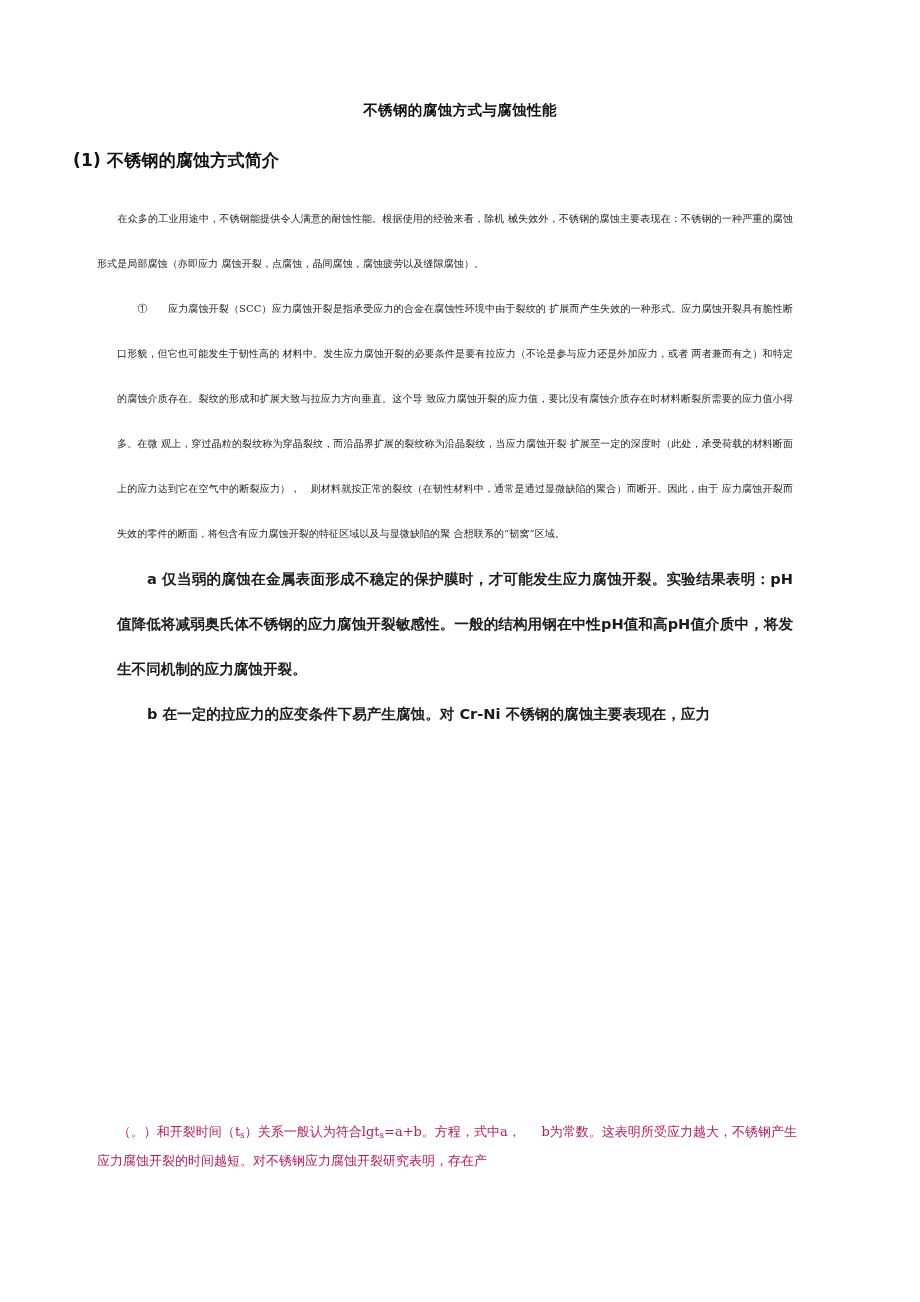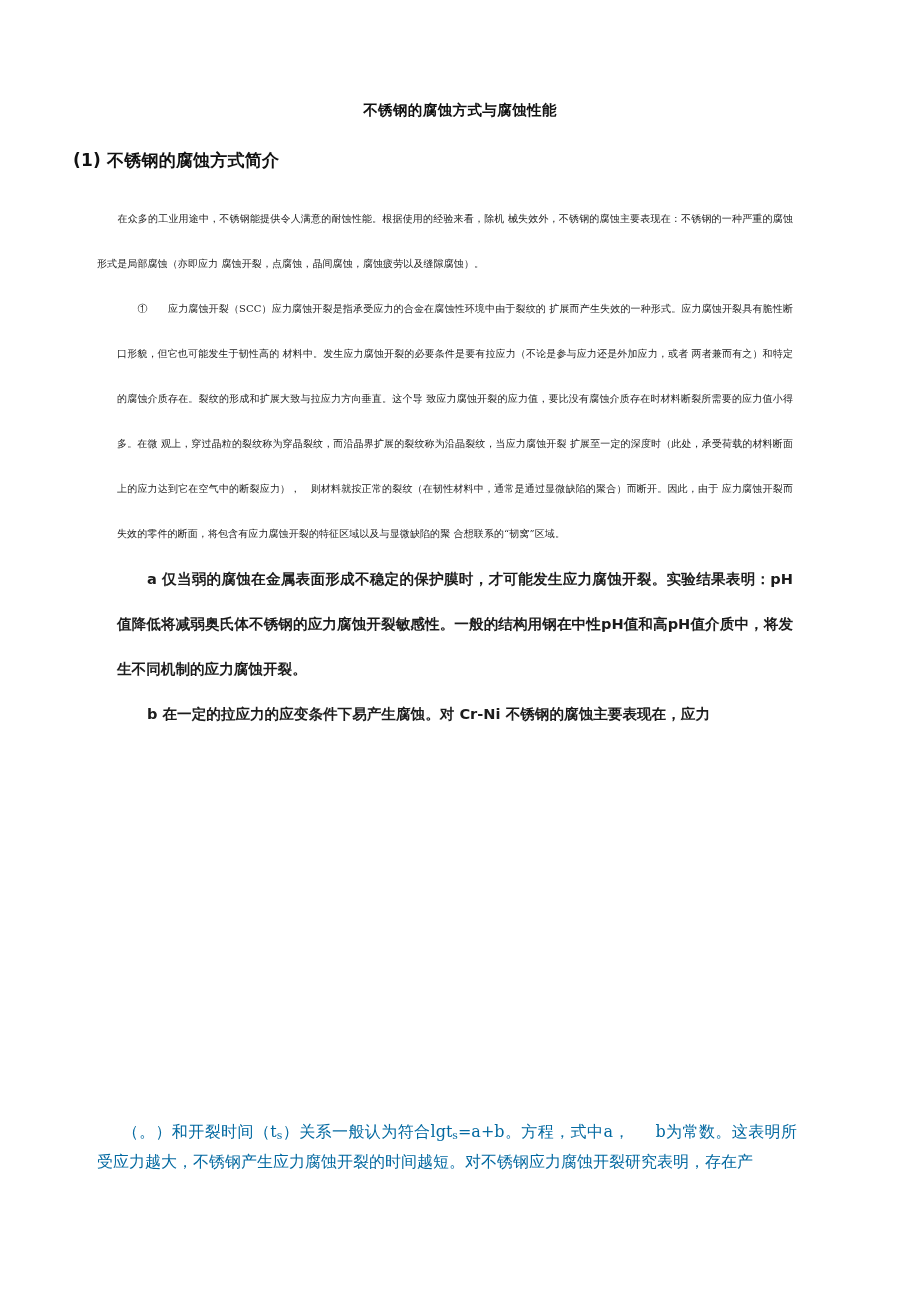--- a/index.html
+++ b/index.html
@@ -80,26 +80,26 @@
 
   
   .tail-block {
     position: absolute;
     left: 97px;
     top: 1119px;
     width: 700px;
   }
   .tail-para {
     margin: 0;
-    font-size: 16px;
+    font-size: 13px;
     line-height: 26px;
     text-align: justify;
     text-justify: inter-ideograph;
     text-indent: 1.6em;
-    color: #0369a1;
+    color: #be185d;
   }
   sub {
     font-size: 0.68em;
     vertical-align: -0.22em;
   }
   .wsp-lg { display: inline-block; width: 1.6em; }
 </style>
 </head>
 <body>
 

